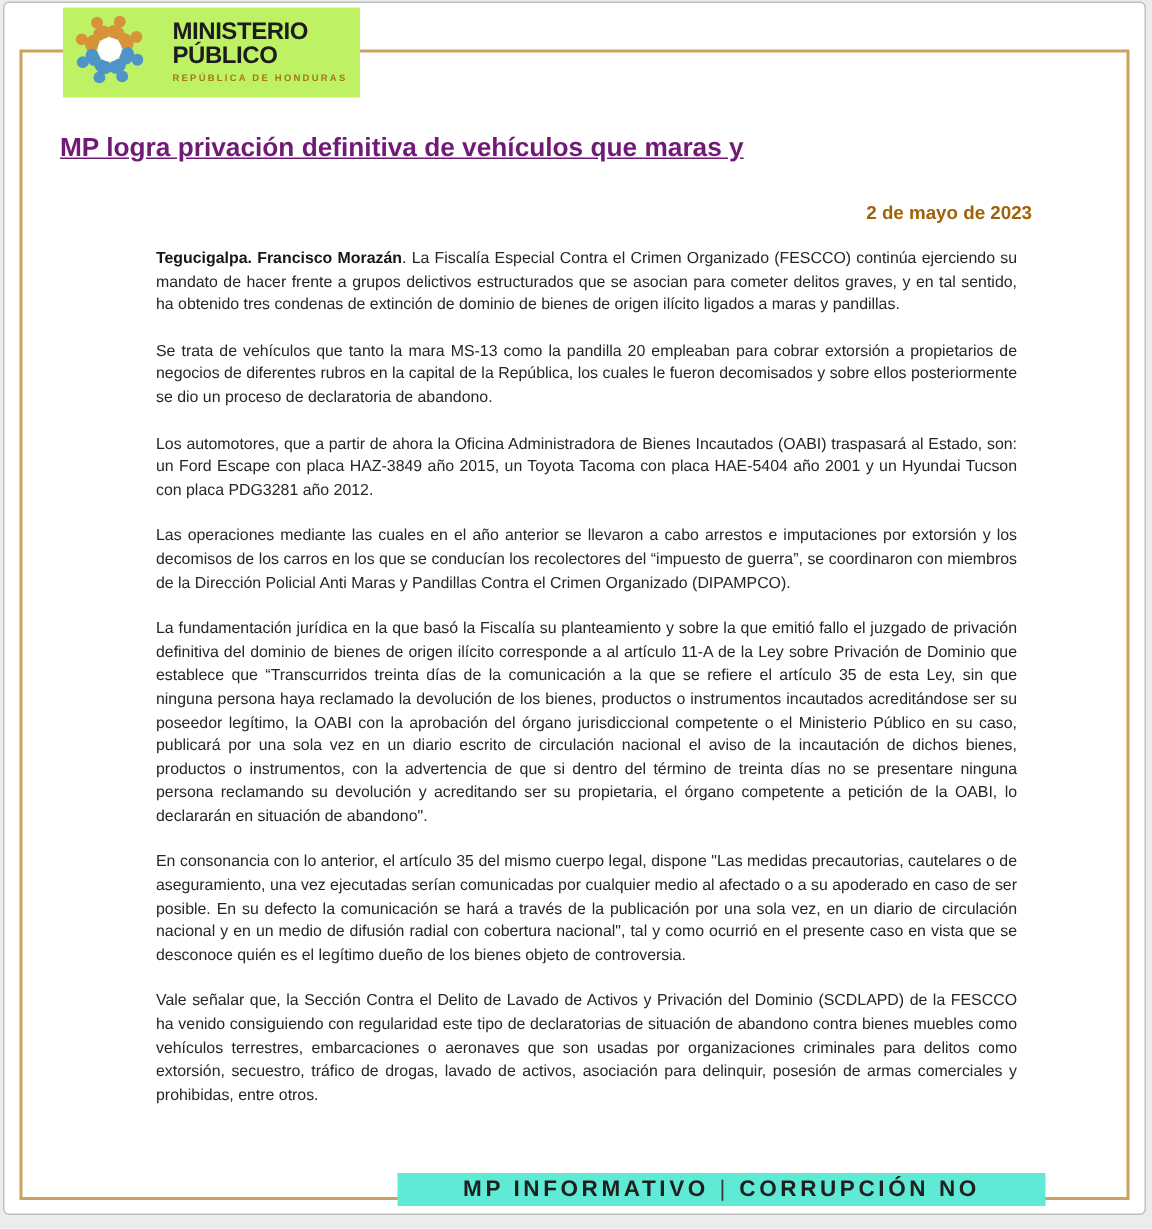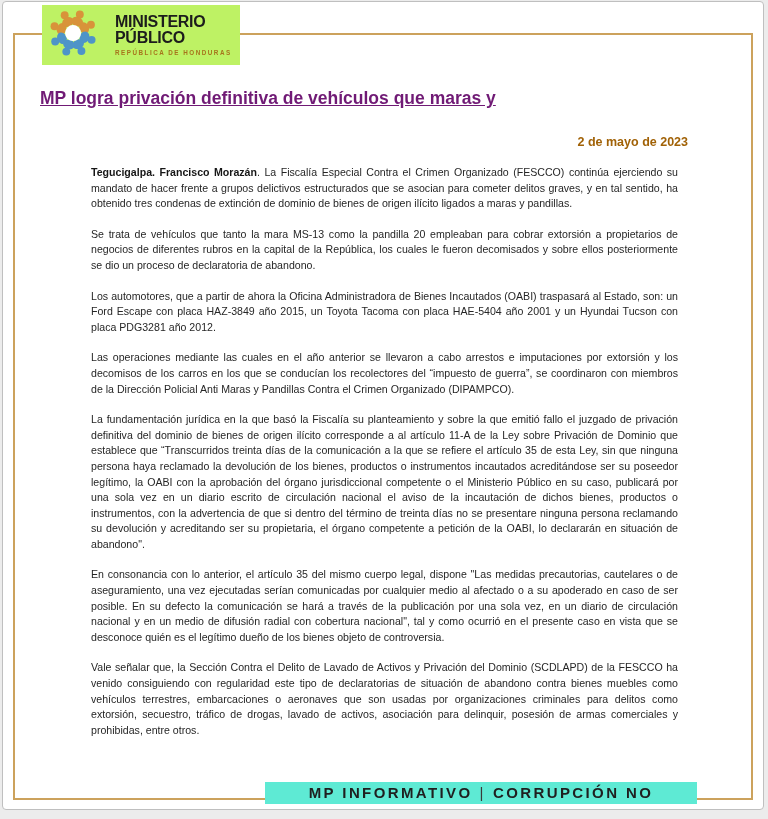--- a/index.html
+++ b/index.html
@@ -41,21 +41,21 @@
     font-size:17.5px;line-height:29px;text-decoration:underline;
   }
   .date{
     position:absolute;right:80px;top:135px;z-index:2;
     font-size:12.5px;font-weight:700;color:#a16207;
   }
   .article{
     position:absolute;left:91px;top:165px;width:587px;z-index:2;
   }
   .article p{
-    margin:0 0 15px 0;
+    margin:0 0 15px 13px;
     font-size:10.6px;line-height:15.6px;color:#262626;
     text-align:justify;
   }
   .article p strong{color:#161616;}
   .footer{
     position:absolute;left:0;top:782px;width:768px;height:22px;z-index:2;
   }
   .footer-inner{
     position:absolute;left:265px;top:0;width:432px;height:22px;
     background:#5eead4;text-align:center;line-height:22px;

